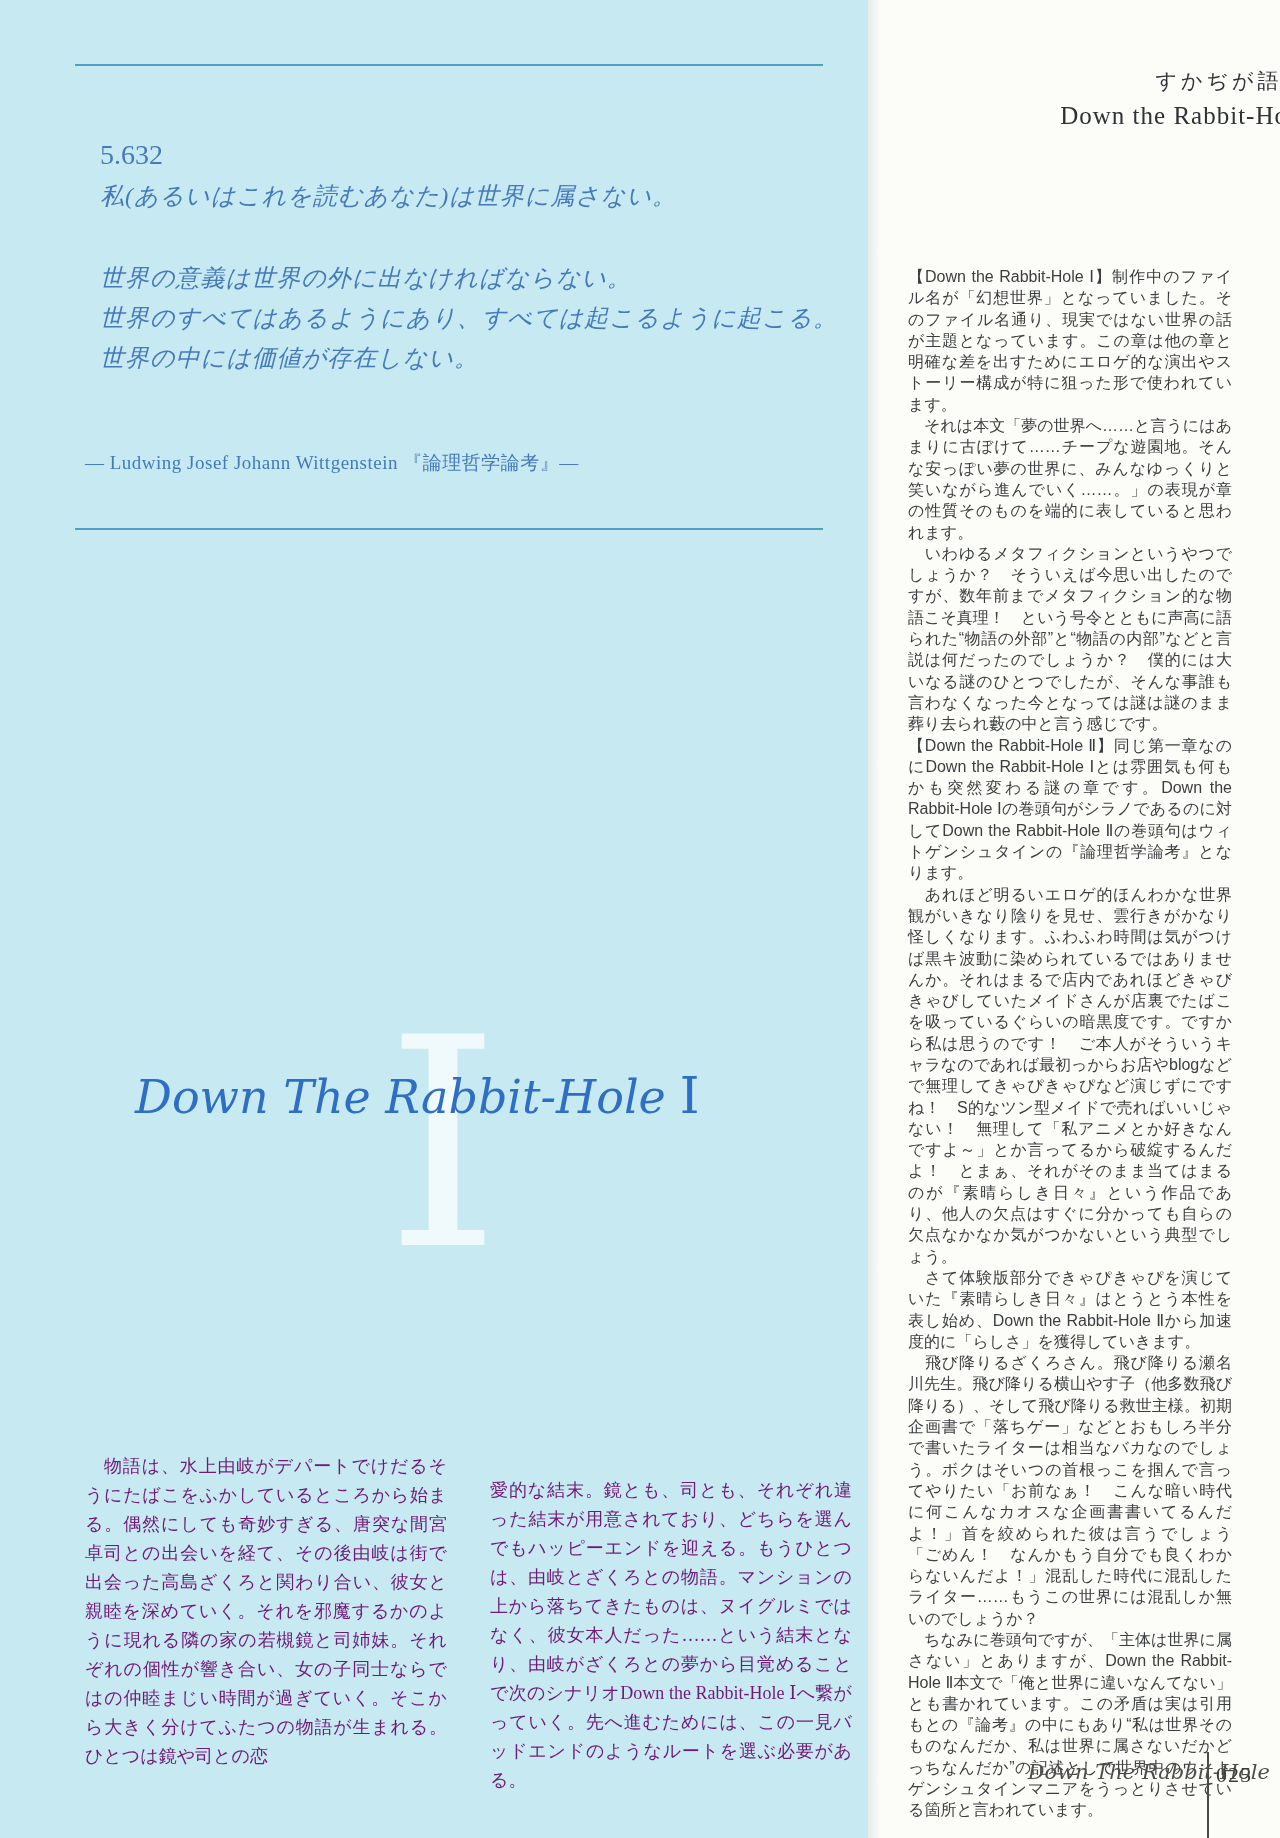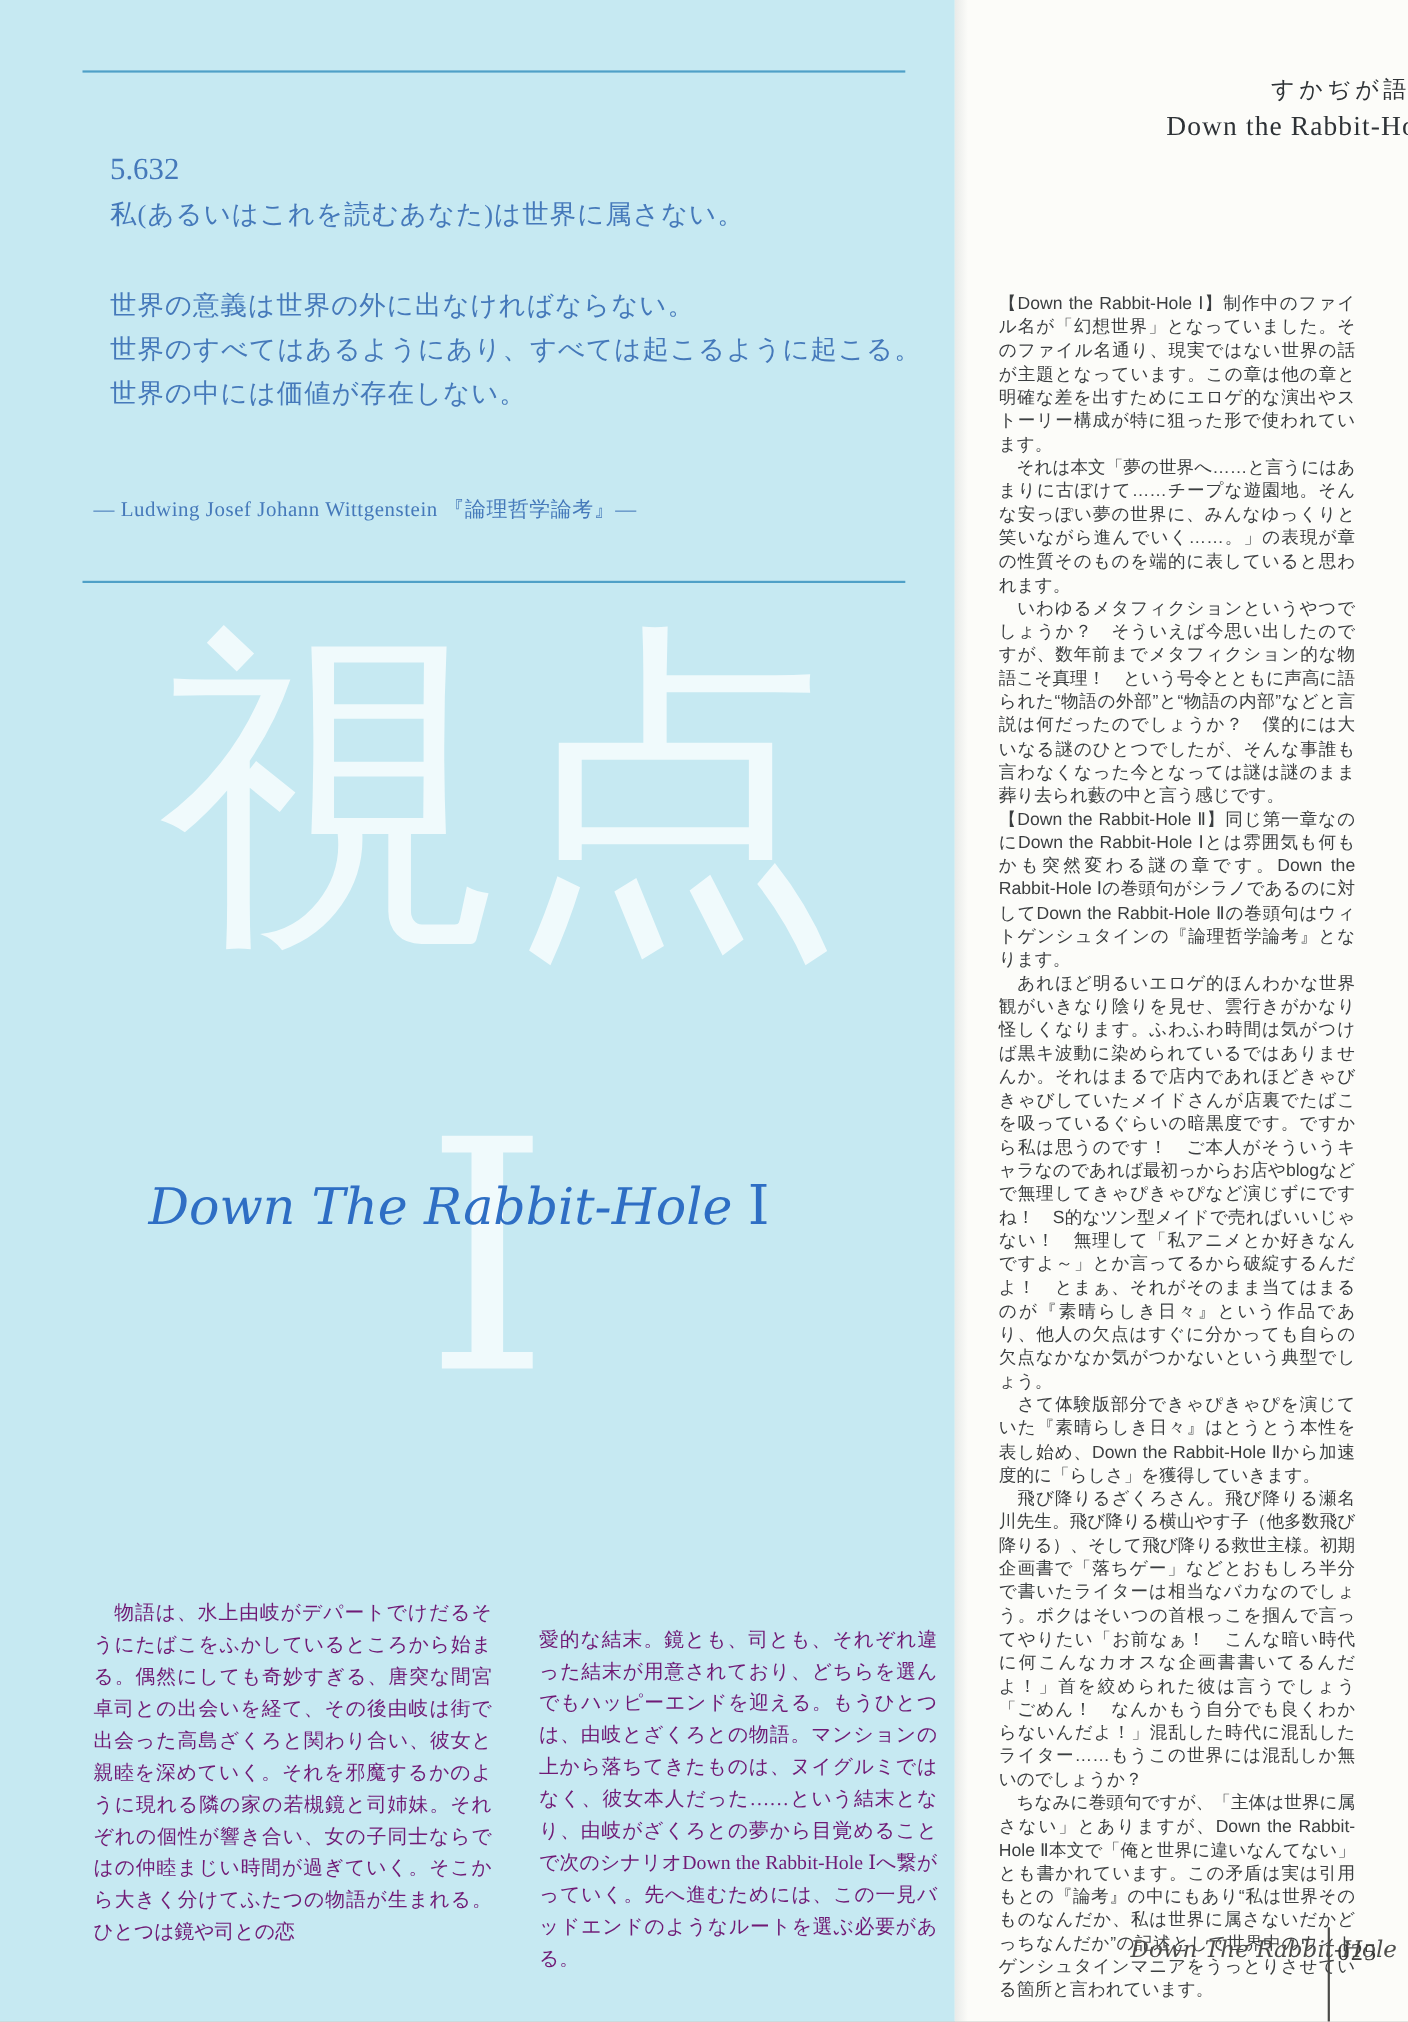--- a/index.html
+++ b/index.html
@@ -11,21 +11,21 @@
   
   .blue-panel{
     position:absolute;left:0;top:0;width:868px;height:1838px;
     background:#c6e9f2;
   }
   .rule{position:absolute;left:75px;width:748px;height:2px;background:#4fa0c7;}
   .rule-top{top:64px;}
   .rule-mid{top:528px;}
   .epigraph{position:absolute;left:100px;top:138px;color:#4579ba;}
   .q-num{font-size:28px;line-height:34px;margin-bottom:4px;}
-  .q-line{font-size:24px;line-height:40px;letter-spacing:1px;}
+  .q-line{font-size:24px;line-height:40px;letter-spacing:1px;font-style:italic;}
   .q-gap{height:42px;}
   .attribution{
     position:absolute;left:85px;top:450px;color:#4579ba;
     font-size:19px;letter-spacing:.5px;
   }
   .chapter-title{
     position:absolute;left:142px;top:568px;color:#f0fafc;
     font-size:310px;line-height:1;letter-spacing:6px;white-space:nowrap;
   }
   .big-numeral{
@@ -101,21 +101,20 @@
       <div class="q-gap"></div>
       <div class="q-line">世界の意義は世界の外に出なければならない。</div>
       <div class="q-line">世界のすべてはあるようにあり、すべては起こるように起こる。</div>
       <div class="q-line">世界の中には価値が存在しない。</div>
     </div>
 
     <div class="attribution">— Ludwing Josef Johann Wittgenstein 『論理哲学論考』—</div>
 
     <div class="rule rule-mid"></div>
 
-    <div class="chapter-title">視点</div>
     <div class="big-numeral">I</div>
 
     <div class="script-line script-1">
       <span>Down The Rabbit-Hole</span><span class="numeral">Ⅰ</span>
     </div>
 
     <div class="synopsis synopsis-col1">　物語は、水上由岐がデパートでけだるそうにたばこをふかしているところから始まる。偶然にしても奇妙すぎる、唐突な間宮卓司との出会いを経て、その後由岐は街で出会った高島ざくろと関わり合い、彼女と親睦を深めていく。それを邪魔するかのように現れる隣の家の若槻鏡と司姉妹。それぞれの個性が響き合い、女の子同士ならではの仲睦まじい時間が過ぎていく。そこから大きく分けてふたつの物語が生まれる。ひとつは鏡や司との恋</div>
     <div class="synopsis synopsis-col2">愛的な結末。鏡とも、司とも、それぞれ違った結末が用意されており、どちらを選んでもハッピーエンドを迎える。もうひとつは、由岐とざくろとの物語。マンションの上から落ちてきたものは、ヌイグルミではなく、彼女本人だった……という結末となり、由岐がざくろとの夢から目覚めることで次のシナリオDown the Rabbit-Hole Ⅰへ繋がっていく。先へ進むためには、この一見バッドエンドのようなルートを選ぶ必要がある。</div>
   </div>
 

